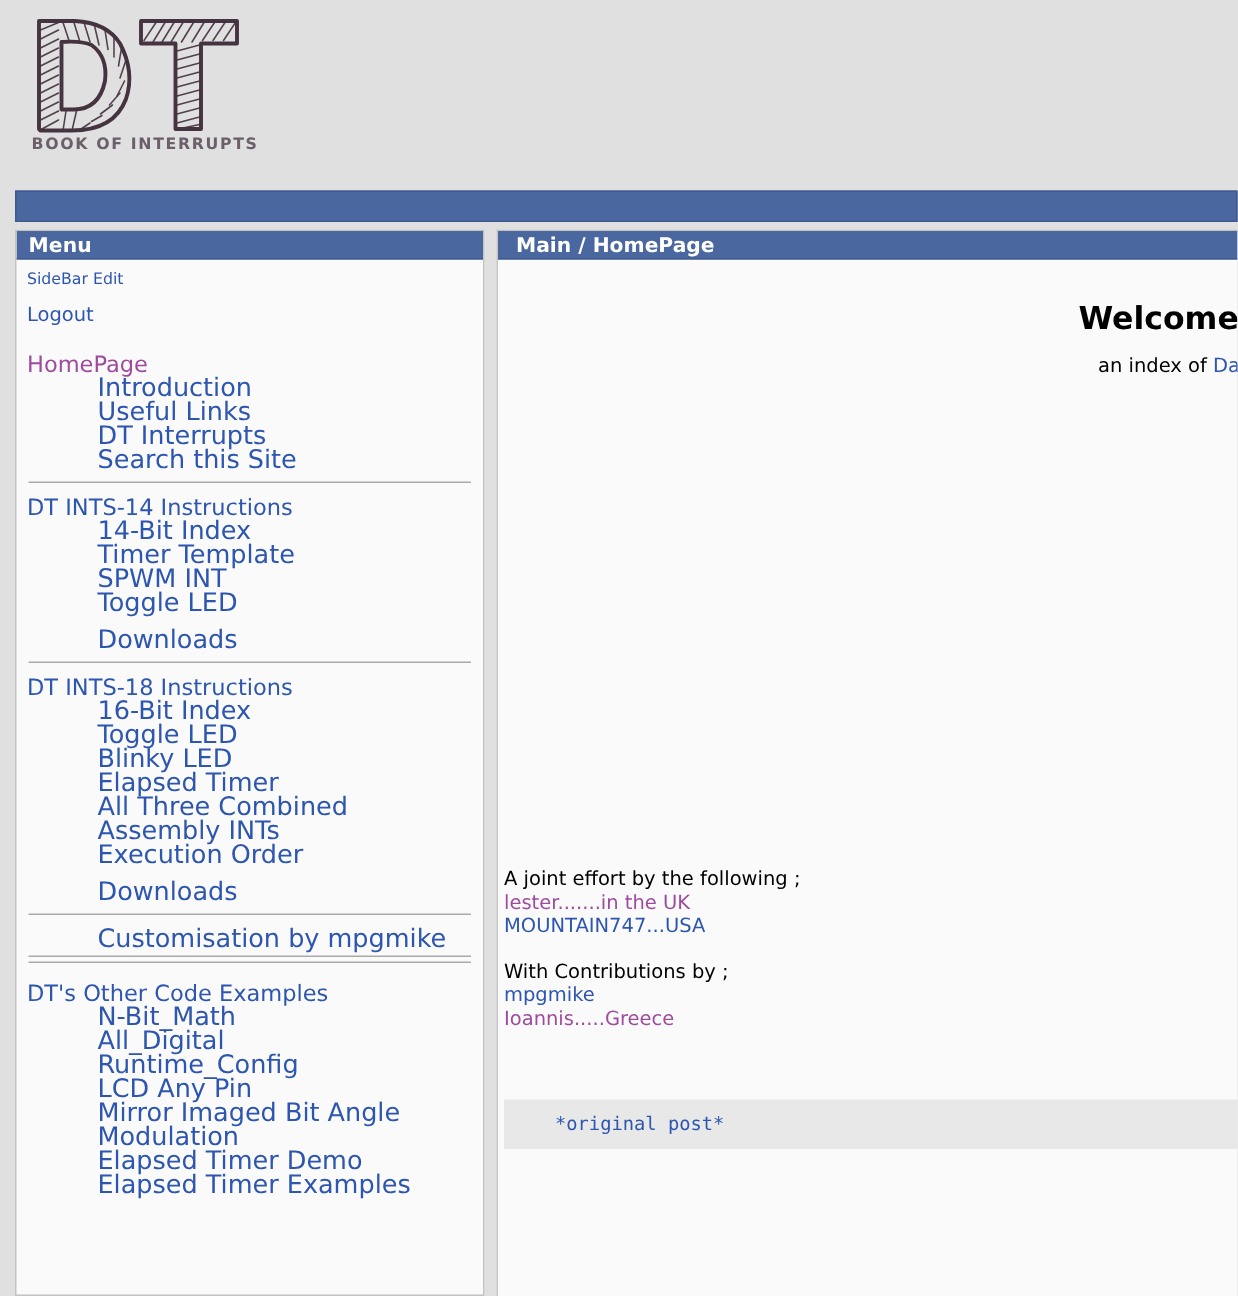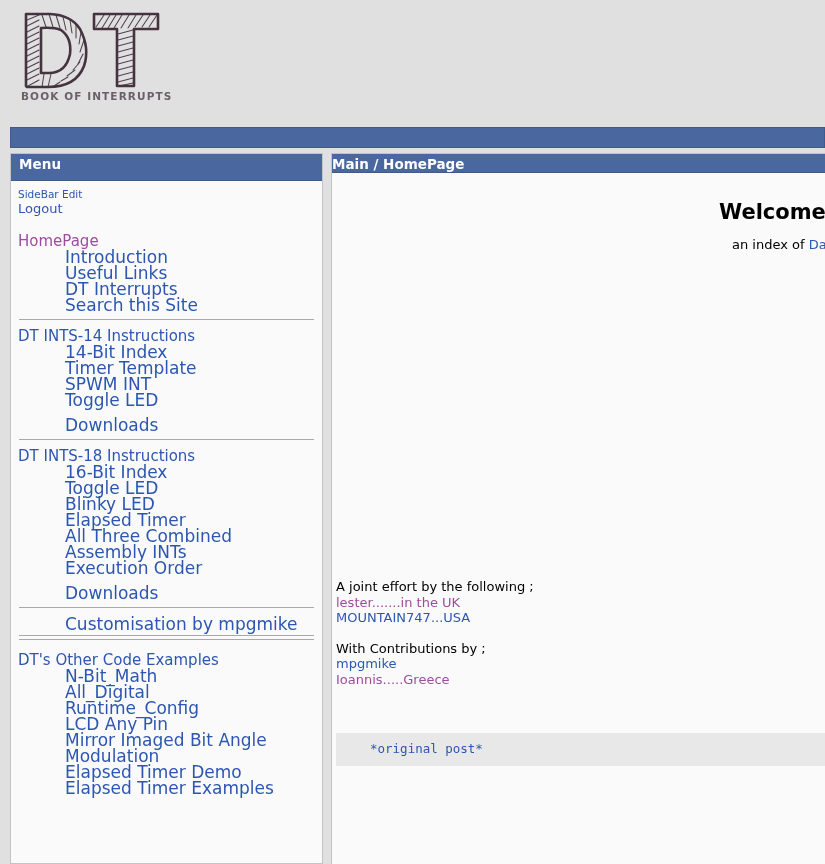--- a/index.html
+++ b/index.html
@@ -63,32 +63,32 @@
     overflow: hidden;
   }
   #sidebar-title {
     background: #4a679f;
     border-bottom: 1px solid #3f5a8c;
     color: #ffffff;
     font-weight: bold;
     font-size: 13.5px;
     padding: 3px 0 4px 8px;
     letter-spacing: 0.1px;
-    height: 27px;
+    height: 19px;
     box-sizing: border-box;
     line-height: 14px;
   }
   #sidebar-body {
     padding: 6px 7px 0 7px;
   }
   .sb-small {
     font-size: 10.5px;
     color: #2d56b0;
     line-height: 14px;
-    margin-bottom: 0;
+    margin-bottom: 10px;
   }
   .sb-top {
     font-size: 13px;
     line-height: 16px;
   }
   .sb-group { margin: 0; padding: 0; }
   .sb-head {
     font-size: 15px;
     line-height: 16px;
     margin-bottom: 0px;
@@ -134,21 +134,21 @@
     border-left: 1px solid #c3c3c3;
     box-sizing: border-box;
     overflow: hidden;
   }
   #main-title {
     background: #4a679f;
     border-bottom: 1px solid #3f5a8c;
     color: #ffffff;
     font-weight: bold;
     font-size: 13.5px;
-    padding: 3px 0 4px 0;
+    padding: 3px 0 4px 12px;
     height: 19px;
     box-sizing: border-box;
     line-height: 14px;
   }
   #main-body {
     position: relative;
     height: 690px;
   }
   #welcome-heading {
     position: absolute;

